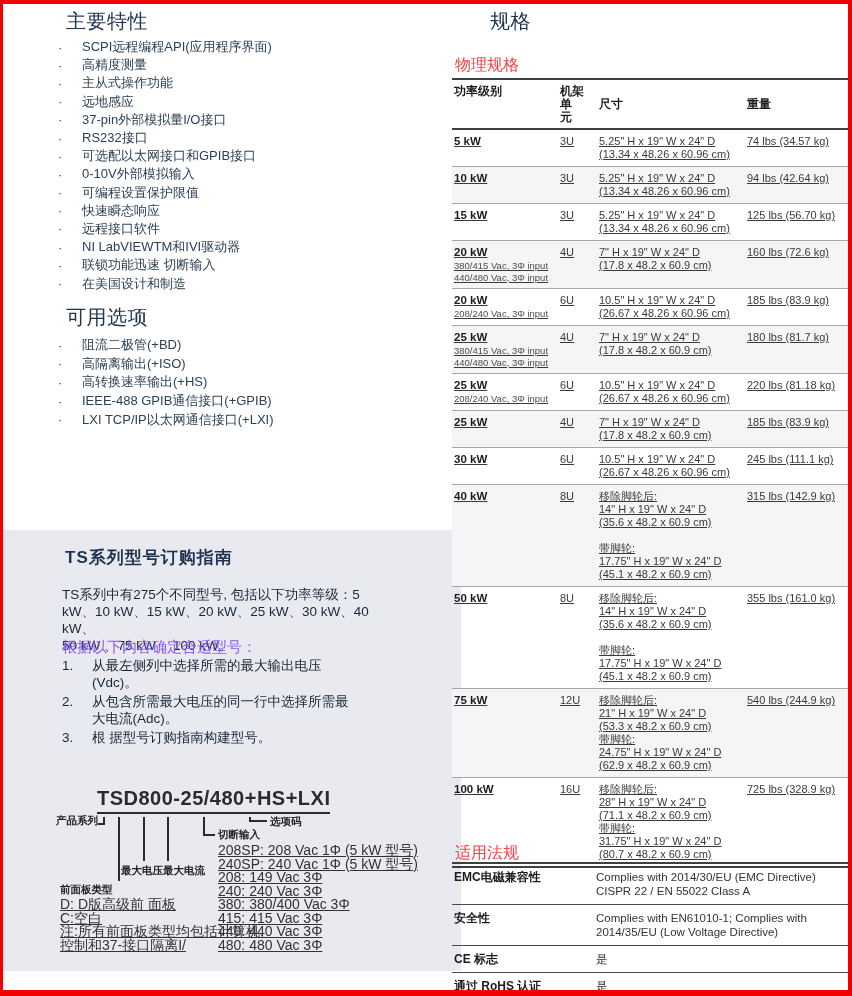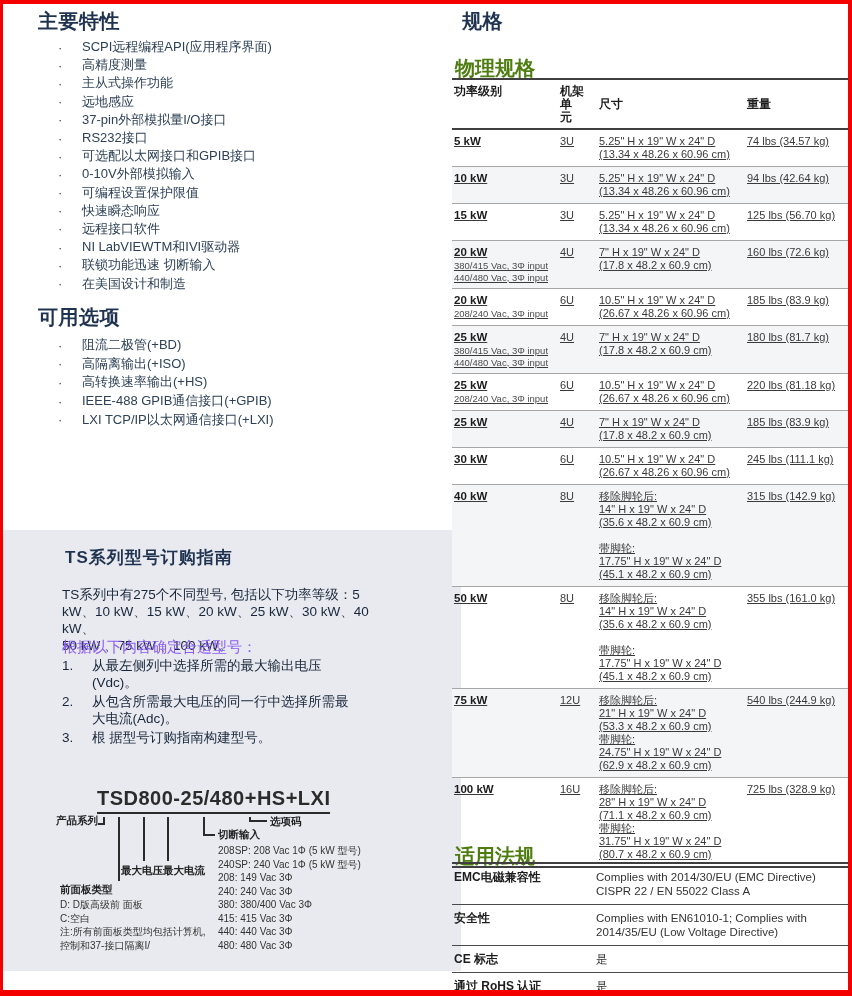--- a/index.html
+++ b/index.html
@@ -8,22 +8,22 @@
     width:852px;height:996px;
     box-sizing:border-box;
     border:solid #f40000;
     border-width:4px 4px 6px 3px;
     background:#fff;
     font-family:"Liberation Sans",sans-serif;
     color:#3a3a3a;
     overflow:hidden;
   }
   .abs{position:absolute;}
-  .h1{font-size:20px;font-weight:bold;color:#1f3350;letter-spacing:.5px;}
-  .h2{font-size:20px;font-weight:bold;color:#4d7c0f;}
+  .h1{font-size:20px;font-weight:normal;color:#1f3350;letter-spacing:.5px;margin-left:28px;}
+  .h2{font-size:16px;font-weight:normal;color:#ef4444;}
   .pre{white-space:pre-line;}
 
   
   .blist{list-style:none;margin:0;padding:0;}
   .blist li{display:flex;height:18.2px;align-items:center;font-size:13px;color:#2e4156;}
   .blist .blt{width:24px;color:#2e4156;font-size:13px;}
   .olist li{height:18.6px;}
 
   
   .obox{left:0;top:526px;width:458px;height:441px;background:#e9eaef;}
@@ -32,21 +32,21 @@
   .obox .onote{left:59px;top:108px;font-size:15px;color:#8b5cf6;}
   .steps{left:59px;top:127px;width:335px;}
   .step{display:flex;font-size:13.5px;line-height:17px;color:#17263a;margin-bottom:2px;}
   .step .num{width:30px;flex:none;}
 
   
   .model{left:94px;top:257px;font-size:20px;font-weight:bold;color:#2b2b2b;letter-spacing:.5px;border-bottom:2px solid #2b2b2b;padding-bottom:2px;}
   .vline{position:absolute;width:2px;background:#2b2b2b;}
   .hline{position:absolute;height:2px;background:#2b2b2b;}
   .dlab{position:absolute;font-size:10.5px;font-weight:bold;color:#222;}
-  .dtxt{position:absolute;font-size:10px;line-height:13.5px;color:#333;}
+  .dtxt{position:absolute;font-size:14px;line-height:13.5px;color:#333;text-decoration:underline;}
 
   
   .spec-table{border-collapse:collapse;table-layout:fixed;width:396px;font-size:11px;line-height:13px;}
   .spec-table col.c1{width:106px;} .spec-table col.c2{width:39px;}
   .spec-table col.c3{width:148px;} .spec-table col.c4{width:103px;}
   .spec-table th{font-size:12px;color:#1c1c1c;text-align:left;vertical-align:top;padding:5px 2px 4px 2px;font-weight:bold;}
   .spec-table thead tr{border-top:2px solid #3f3f3f;border-bottom:2px solid #3f3f3f;}
   .spec-table th.vmid{vertical-align:middle;}
   .spec-table td{vertical-align:top;padding:5px 2px;color:#3a3a3a;text-decoration:underline;}
   .spec-table tbody tr{border-bottom:1px solid #a6a6a6;}

